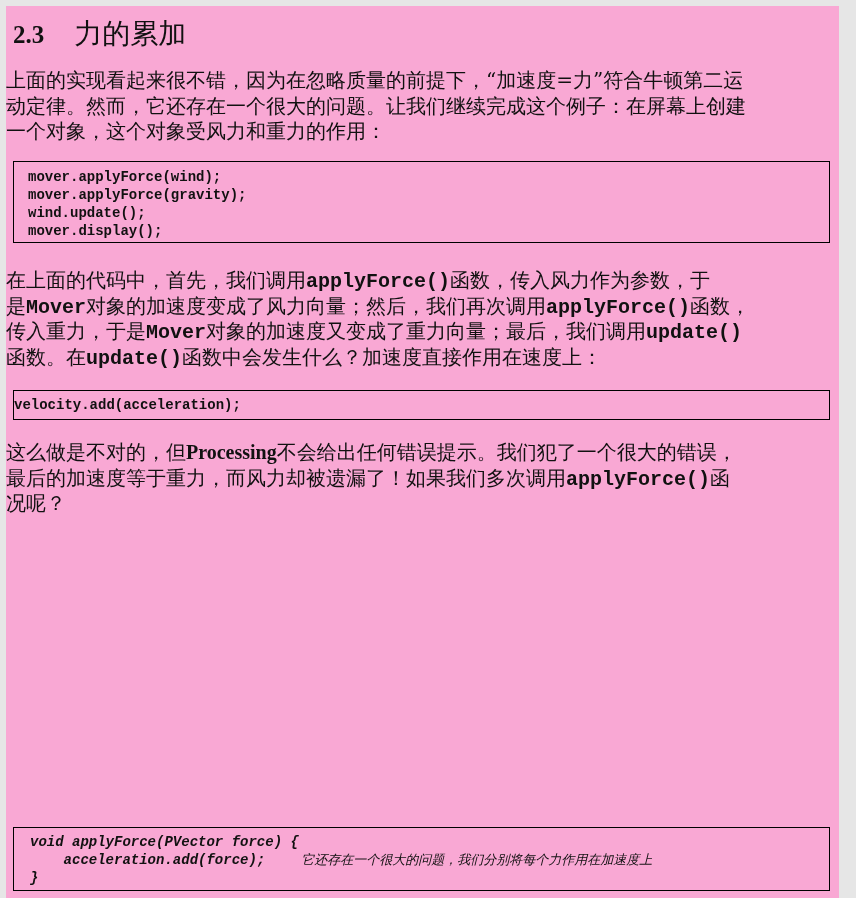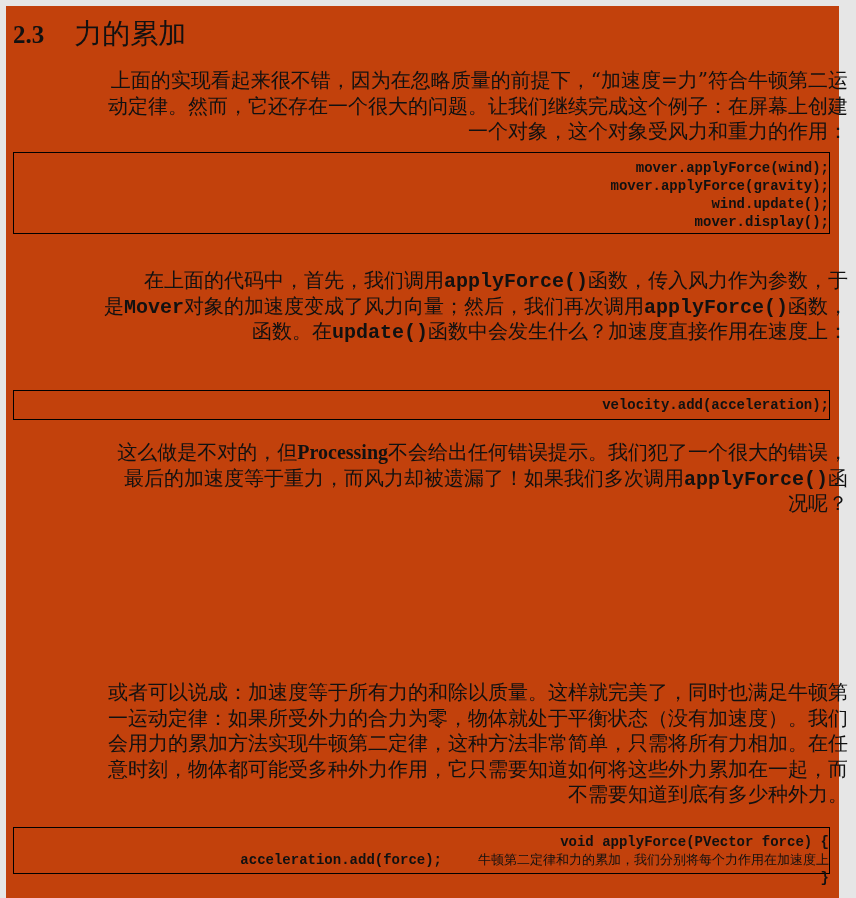--- a/index.html
+++ b/index.html
@@ -5,32 +5,31 @@
     html, body { margin: 0; padding: 0; }
     body {
       width: 856px; height: 898px; overflow: hidden;
       background: #e6e6e6;
       font-family: "DejaVu Serif", "Liberation Serif", serif;
       color: #111;
     }
     .page {
       position: absolute; left: 6px; top: 6px;
       width: 833px; height: 892px;
-      background: #c2410c;
-      text-align: right;
+      background: #f9a8d4;
     }
     .abs { position: absolute; }
     .heading {
       left: 7px; top: 8px; height: 40px;
       font-size: 28px; line-height: 40px; white-space: nowrap;
     }
     .heading .num { font-family: "Liberation Serif", serif; font-weight: bold; font-size: 25px; }
     .heading .ttl { margin-left: 30px; font-weight: normal; }
     .para {
-      left: 24px; width: 818px;
+      left: 0; width: 818px;
       font-size: 20px; line-height: 25.5px; white-space: nowrap;
     }
     .line { display: block; height: 25.5px; }
     .code-box {
       left: 7px; width: 817px;
       border: 1px solid #000;
       box-sizing: border-box;
       font-family: "Liberation Mono", monospace;
       font-weight: bold; font-size: 14px; color: #111;
     }
@@ -50,52 +49,46 @@
   <div class="abs heading">
     <span class="num">2.3</span><span class="ttl">力的累加</span>
   </div>
 
   <div class="abs para" style="top:62px">
     <span class="line">上面的实现看起来很不错，因为在忽略质量的前提下，“加速度=力”符合牛顿第二运</span>
     <span class="line">动定律。然而，它还存在一个很大的问题。让我们继续完成这个例子：在屏幕上创建</span>
     <span class="line">一个对象，这个对象受风力和重力的作用：</span>
   </div>
 
-  <div class="abs code-box" style="top:146px; height:82px; padding:6px 0 6px 14px;">
+  <div class="abs code-box" style="top:155px; height:82px; padding:6px 0 6px 14px;">
     <span class="code-line">mover.applyForce(wind);</span>
     <span class="code-line">mover.applyForce(gravity);</span>
     <span class="code-line">wind.update();</span>
     <span class="code-line">mover.display();</span>
   </div>
 
   <div class="abs para" style="top:262px">
     <span class="line"><span>在上面的代码中，首先，我们调用</span><span class="b">applyForce()</span><span>函数，传入风力作为参数，于</span></span>
     <span class="line"><span>是</span><span class="b">Mover</span><span>对象的加速度变成了风力向量；然后，我们再次调用</span><span class="b">applyForce()</span><span>函数，</span></span>
+    <span class="line"><span>传入重力，于是</span><span class="b">Mover</span><span>对象的加速度又变成了重力向量；最后，我们调用</span><span class="b">update()</span></span>
     <span class="line"><span>函数。在</span><span class="b">update()</span><span>函数中会发生什么？加速度直接作用在速度上：</span></span>
   </div>
 
-  <div class="abs code-box" style="top:384px; height:30px; padding:5px 0 0 6px;">
+  <div class="abs code-box" style="top:384px; height:30px; padding:5px 0 0 0;">
     <span class="code-line">velocity.add(acceleration);</span>
   </div>
 
   <div class="abs para" style="top:434px">
     <span class="line"><span>这么做是不对的，但</span><span class="bs">Processing</span><span>不会给出任何错误提示。我们犯了一个很大的错误，</span></span>
     <span class="line"><span>最后的加速度等于重力，而风力却被遗漏了！如果我们多次调用</span><span class="b">applyForce()</span><span>函</span></span>
     <span class="line">况呢？</span>
   </div>
 
 
 
-  <div class="abs para" style="top:674px">
-    <span class="line">或者可以说成：加速度等于所有力的和除以质量。这样就完美了，同时也满足牛顿第</span>
-    <span class="line">一运动定律：如果所受外力的合力为零，物体就处于平衡状态（没有加速度）。我们</span>
-    <span class="line">会用力的累加方法实现牛顿第二定律，这种方法非常简单，只需将所有力相加。在任</span>
-    <span class="line">意时刻，物体都可能受多种外力作用，它只需要知道如何将这些外力累加在一起，而</span>
-    <span class="line">不需要知道到底有多少种外力。</span>
-  </div>
 
-  <div class="abs code-box" style="top:821px; height:47px; padding:5px 0 0 6px;">
+  <div class="abs code-box" style="top:821px; height:64px; padding:5px 0 0 16px;font-style:italic;">
     <span class="code-line">void applyForce(PVector force) {</span>
-    <span class="code-line"><span>    acceleration.add(force);</span><span class="comment">牛顿第二定律和力的累加，我们分别将每个力作用在加速度上</span></span>
+    <span class="code-line"><span>    acceleration.add(force);</span><span class="comment">它还存在一个很大的问题，我们分别将每个力作用在加速度上</span></span>
     <span class="code-line">}</span>
   </div>
 
 </div>
 
 </body></html>

